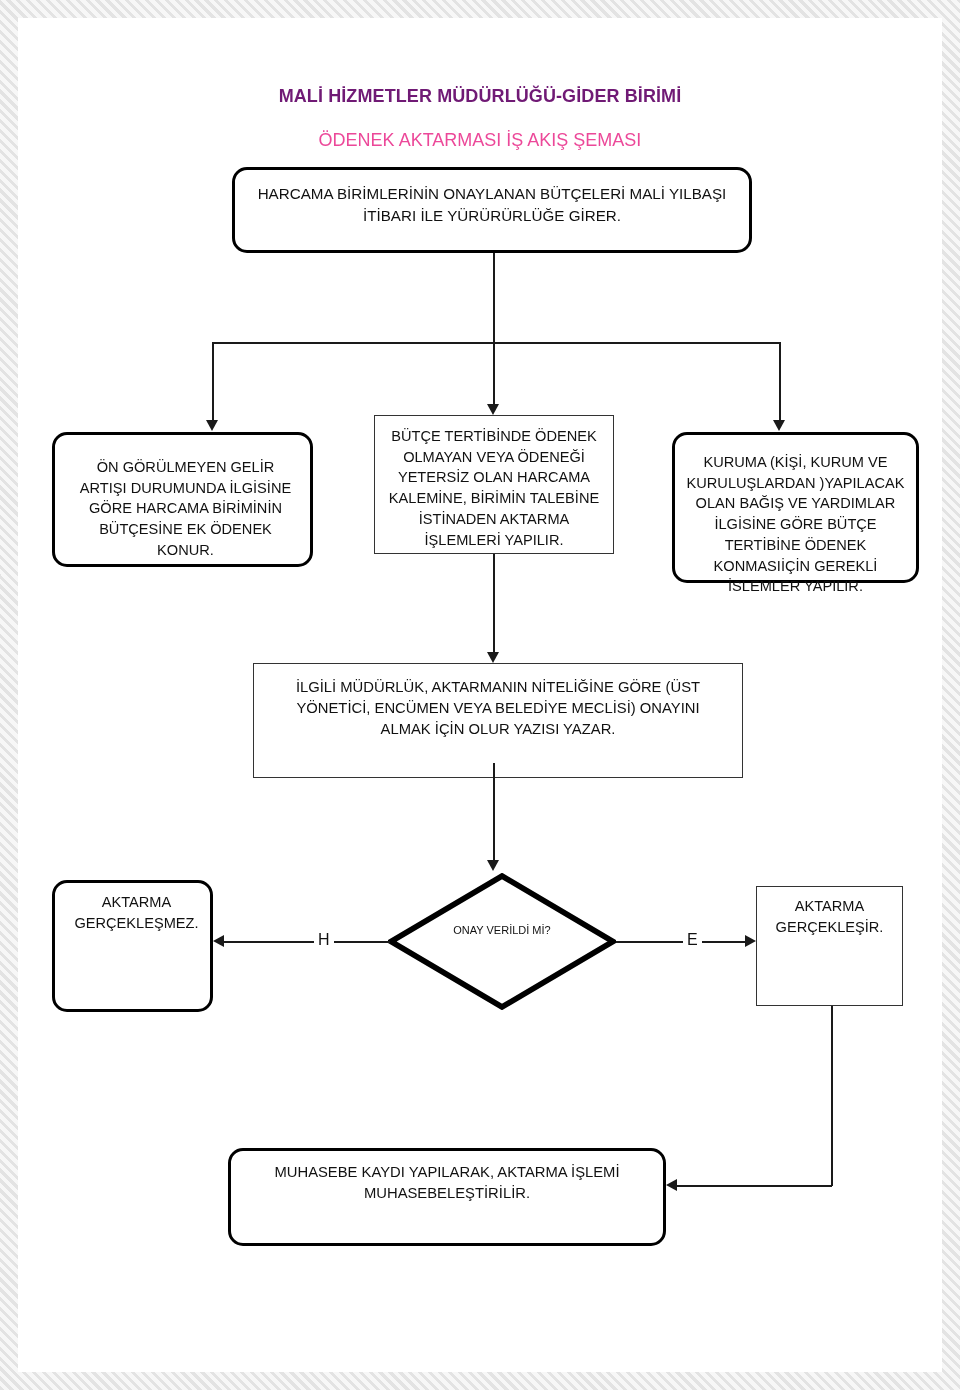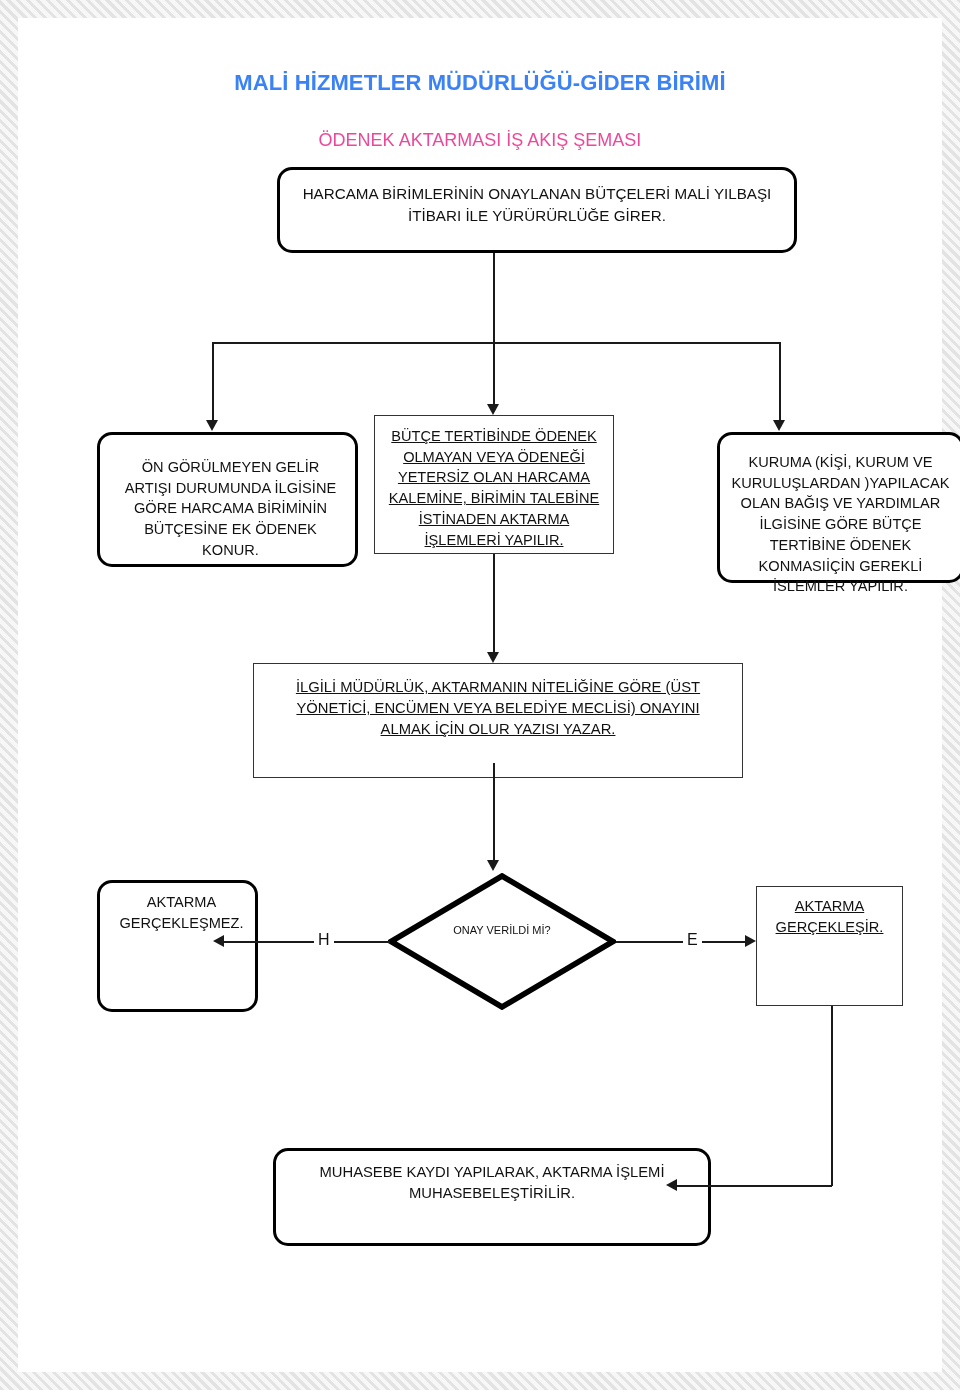--- a/index.html
+++ b/index.html
@@ -35,25 +35,25 @@
     position:absolute;
     left:18px;top:18px;right:18px;bottom:18px;
     border:1px solid #ffffff;
     pointer-events:none;
   }
 
   .abs{position:absolute;}
 
   
   .title{
-    left:0;right:0;top:70px;
-    text-align:center;
-    font-size:22px;
+    left:0;right:0;top:86px;
+    text-align:center;
+    font-size:18px;
     font-weight:bold;
-    color:#3b82f6;
+    color:#701a75;
     letter-spacing:.1px;
   }
   .subtitle{
     left:0;right:0;top:130px;
     text-align:center;
     font-size:18px;
     font-weight:normal;
     color:#ec4899;
   }
 
@@ -64,26 +64,24 @@
     color:#111;
     text-align:center;
     line-height:1.42;
   }
   .node .txt{display:block;}
 
   .rounded-thick{
     border:3.2px solid #000;
     border-radius:15px;
     background:#fff;
-    margin-left:45px;
   }
   .rect-thin{
     border:1.6px solid #333;
     background:#fff;
-    text-decoration:underline;
   }
 
   
   #node-top{
     left:232px;top:167px;width:520px;height:86px;
     font-size:15.2px;
     padding:13px 16px 0 16px;
   }
   #node-left{
     left:52px;top:432px;width:261px;height:135px;

